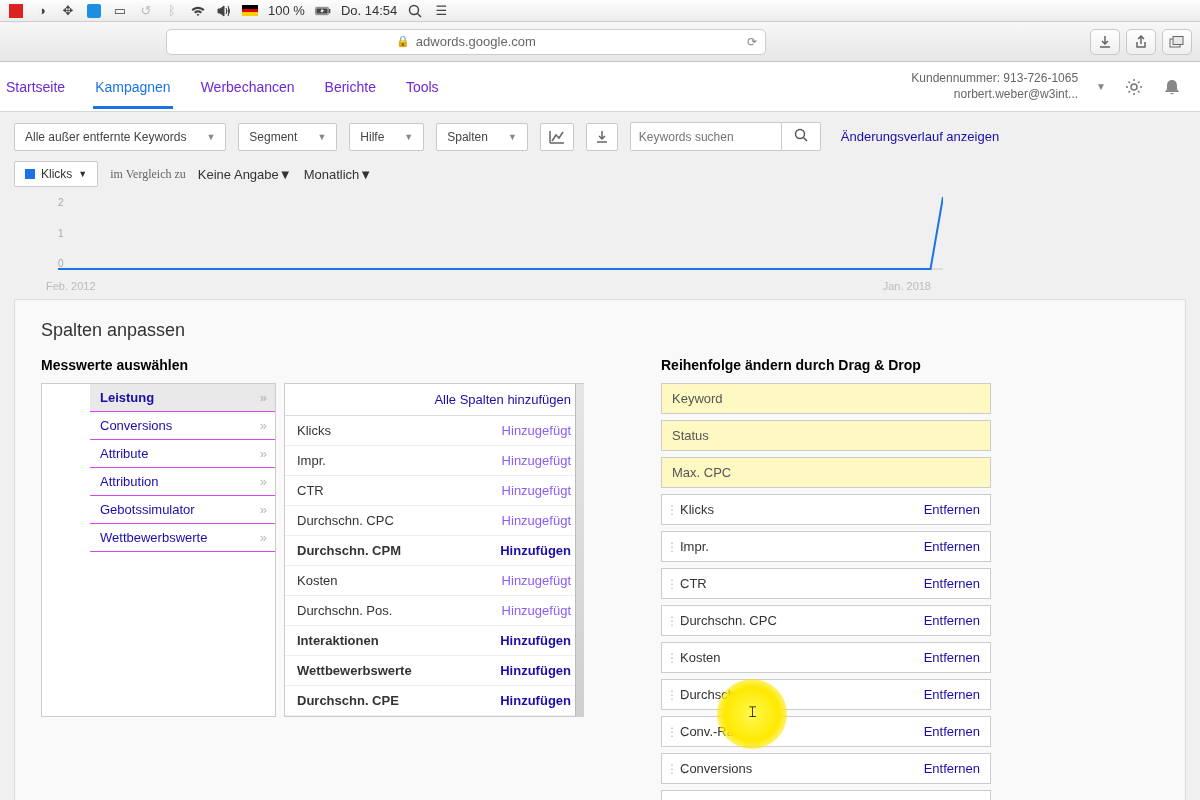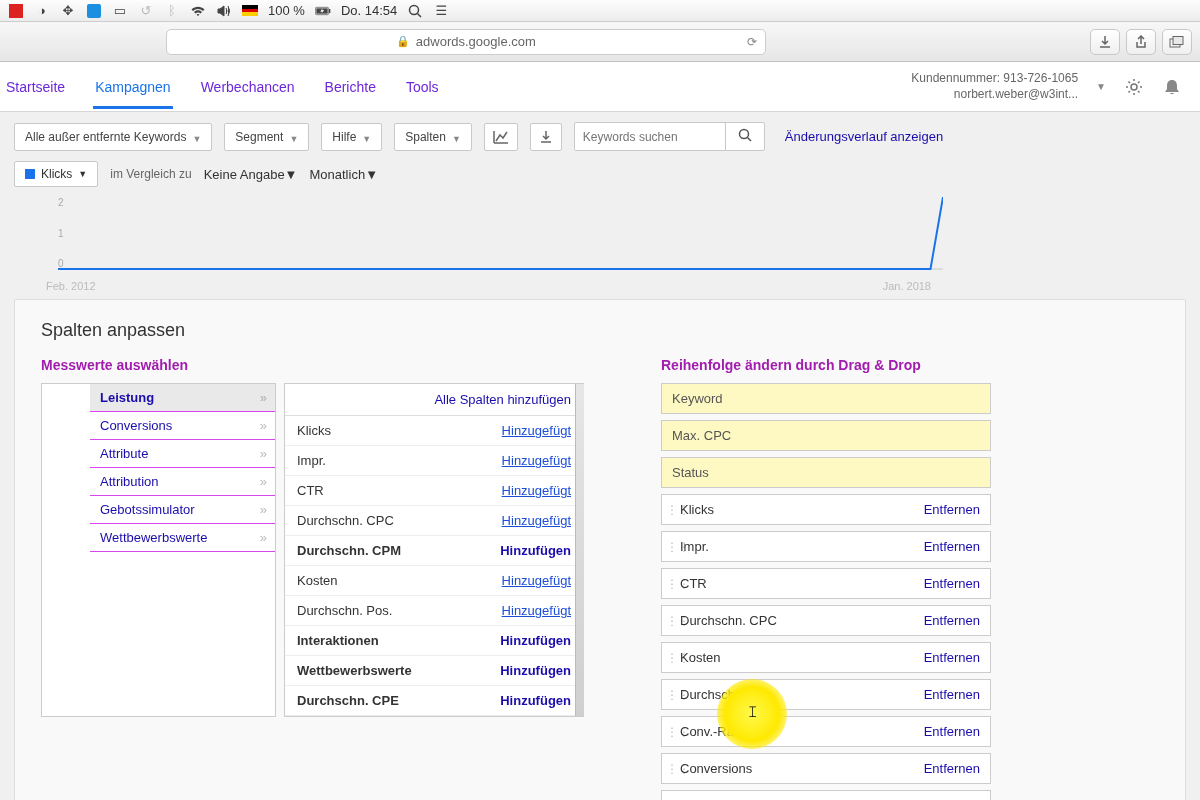--- a/index.html
+++ b/index.html
@@ -27,60 +27,60 @@
   .aw-nav .tabs { display:flex; gap:26px; padding-left:4px; }
   .aw-nav .tab { font-size:14px; color:#6d28d9; padding:14px 2px; cursor:pointer; }
   .aw-nav .tab.active { color:#1a73e8; border-bottom:3px solid #1a73e8; padding-bottom:11px;}
   .aw-nav .acct { margin-left:auto; display:flex; align-items:center; gap:18px; padding-right:18px; }
   .aw-nav .acct-text { text-align:right; font-size:12px; color:#666; line-height:1.3; }
   .aw-nav .caret { font-size:10px; color:#888;}
   .icon-btn { width:20px; height:20px; color:#777; display:flex; align-items:center; justify-content:center; cursor:pointer;}
 
   
   .toolbar { padding:10px 14px 6px; display:flex; align-items:center; gap:12px; flex-wrap:wrap;}
-  .toolbar .btn { background:#fff; border:1px solid #c9c9c9; border-radius:2px; padding:6px 10px; font-size:12px; color:#444; display:flex; align-items:flex-end; gap:6px; cursor:pointer;}
+  .toolbar .btn { background:#fff; border:1px solid #c9c9c9; border-radius:2px; padding:6px 10px; font-size:12px; color:#444; display:flex; align-items:center; gap:20px; cursor:pointer;}
   .toolbar .btn .caret{ font-size:9px; color:#888;}
   .toolbar .iconbtn { padding:6px 8px; }
   .search-wrap { display:flex; align-items:center; border:1px solid #c9c9c9; border-radius:2px; background:#fff;}
   .search-wrap input { border:none; outline:none; padding:6px 8px; font-size:12px; width:150px;}
   .search-wrap .sbtn { border-left:1px solid #c9c9c9; padding:5px 12px;}
   .link-a { color:#1a0dab; font-size:13px; cursor:pointer; padding-left:8px;}
 
   .toolbar2 { padding:4px 14px 6px; display:flex; align-items:center; gap:12px;}
   .metric-chip { background:#fff; border:1px solid #c9c9c9; border-radius:2px; padding:5px 10px; display:flex; align-items:center; gap:6px; font-size:12px;}
   .metric-chip .swatch { width:10px; height:10px; background:#1a73e8;}
-  .plain-text { font-size:12px; color:#666;}
+  .plain-text { font-size:12px; color:#666;font-family:Liberation Serif, serif;}
 
   
   .chart-zone { padding:4px 20px 10px 40px; position:relative; height:100px;}
   .chart-y { position:absolute; left:58px; top:4px; font-size:10px; color:#aaa; display:flex; flex-direction:column; justify-content:space-between; height:72px;}
   .chart-svg { width:885px; height:80px; }
   .chart-xlabels { display:flex; justify-content:space-between; width:885px; font-size:11px; color:#bbb; margin-left:6px;}
 
   
   .panel { margin:6px 14px; background:#f9f9f9; border:1px solid #ddd; border-radius:2px; padding:20px 26px;}
   .panel h2 { font-size:18px; font-weight:normal; color:#333; margin-bottom:16px;}
   .panel-cols { display:flex; gap:40px;}
   .col-left { width:580px;}
   .col-right { width:330px;}
-  .col-left h3, .col-right h3 { font-size:14px; color:#a21caf; margin-bottom:10px; font-weight:bold;}
+  .col-left h3, .col-right h3 { font-size:14px; color:#000000; margin-bottom:10px; font-weight:bold;}
 
   .metric-cats { width:235px; border:1px solid #ccc; background:#fff; float:left;}
   .metric-cats .cat { padding:6px 10px; font-size:13px; color:#1a0dab; border-bottom:1px solid #d946ef; display:flex; justify-content:space-between; align-items:center; cursor:pointer;margin-left:48px;}
   .metric-cats .cat.active { background:#e9e9e9; font-weight:bold;}
   .metric-cats .cat .arrows { color:#bbb; letter-spacing:-2px;}
 
   .metric-list { width:300px; border:1px solid #ccc; background:#fff; float:left; margin-left:8px;}
   .metric-list .all-add { text-align:right; color:#1a0dab; font-size:13px; padding:8px 12px; border-bottom:1px solid #ddd;}
   .metric-list .row, .metric-cats .cat { }
   .metric-list .row { display:flex; justify-content:space-between; padding:7px 12px; font-size:13px; border-bottom:1px solid #eee;}
   .metric-list .row .name {}
   .metric-list .row .act { }
   .row.added .name { color:#333;}
-  .row.added .act { color:#1d4ed8;text-decoration:underline;}
+  .row.added .act { color:#8b5cf6;}
   .row.addable .name { font-weight:bold;}
   .row.addable .act { color:#1a0dab; font-weight:bold; cursor:pointer;}
   .metric-scroll { position:relative; }
   .metric-scroll::after { content:""; position:absolute; right:-1px; top:0; bottom:0; width:8px; background:linear-gradient(#e6e6e6,#cfcfcf); border-left:1px solid #bbb; border-radius:0 1px 1px 0;}
 
   .order-list { display:flex; flex-direction:column; gap:6px; position:relative;}
   .order-item { border:1px solid #ccc; background:#fef9c3; padding:7px 10px 7px 10px; display:flex; align-items:center; font-size:13px; }
   .order-item.movable { background:#fff; padding-left:4px;}
   .order-item .handle { width:14px; color:#bbb; font-size:12px; cursor:grab; padding-right:4px;}
   .order-item .oname { flex:1;}
@@ -345,24 +345,24 @@
     </div>
 
     <div class="col-right">
       <h3>Reihenfolge ändern durch Drag &amp; Drop</h3>
       <div class="order-list" id="order-list">
 
         <div class="order-item locked">
             <span class="oname">Keyword</span>
           </div>
           <div class="order-item locked">
+            <span class="oname">Status</span>
+          </div>
+          <div class="order-item locked">
             <span class="oname">Max. CPC</span>
-          </div>
-          <div class="order-item locked">
-            <span class="oname">Status</span>
           </div>
           <div class="order-item movable">
             <span class="handle">⋮⋮</span>
             <span class="oname">Klicks</span>
             <span class="remove">Entfernen</span>
           </div>
           <div class="order-item movable">
             <span class="handle">⋮⋮</span>
             <span class="oname">Impr.</span>
             <span class="remove">Entfernen</span>

